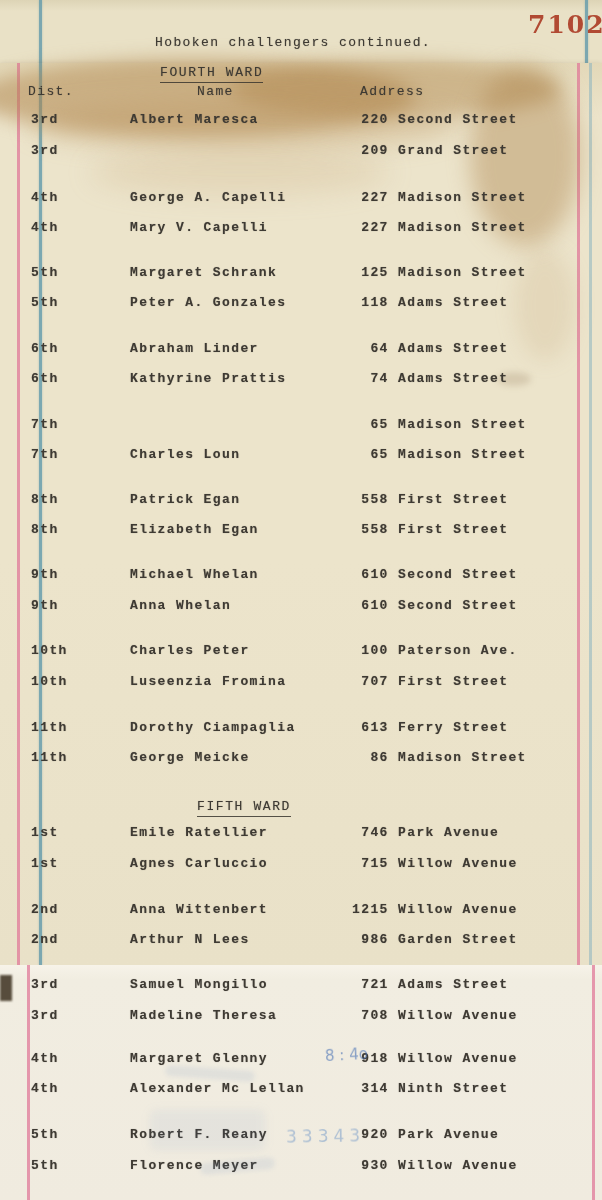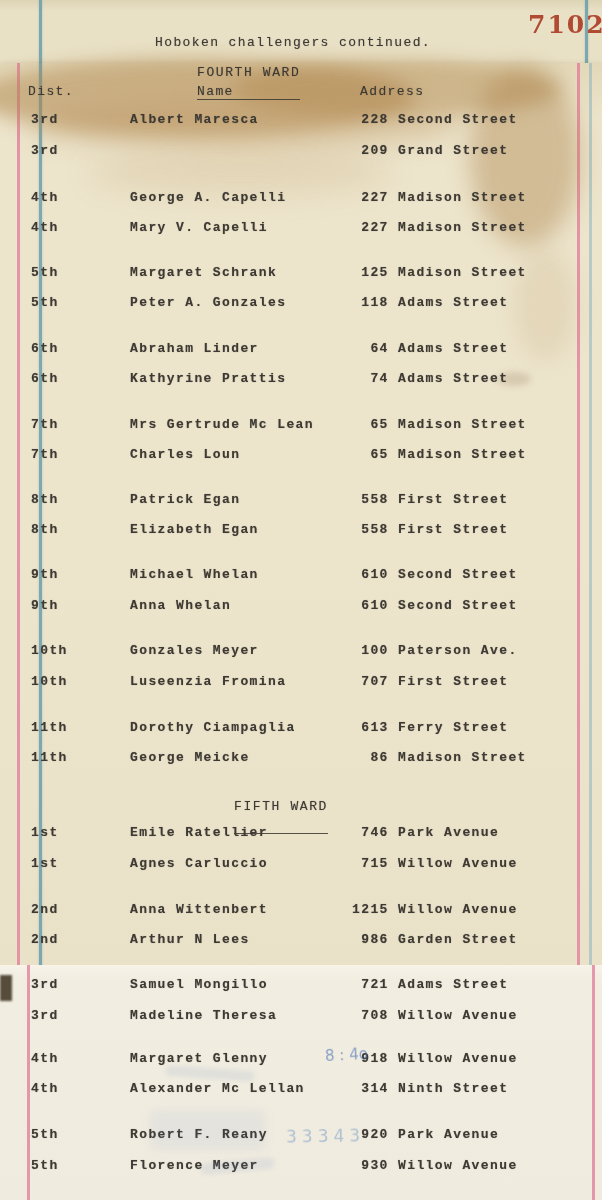--- a/index.html
+++ b/index.html
@@ -15,21 +15,21 @@
     box-shadow:0 3px 6px rgba(90,74,44,.45);}
   .bottom-sheet{top:965px;height:235px;background:linear-gradient(180deg,#f7f3e9 0%,#f1ede1 6%,#f0ebdf 100%);}
   .vline{position:absolute;top:0;bottom:0;}
   .vline.pink{width:3px;background:rgba(224,122,154,.75);}
   .vline.blue{width:3px;background:rgba(95,152,170,.8);box-shadow:0 0 2px rgba(95,152,170,.5);}
   .vline.blue.faint{background:rgba(130,175,192,.5);box-shadow:none;}
   .stain{position:absolute;border-radius:50%;pointer-events:none;}
   .notch{position:absolute;left:0;top:975px;width:12px;height:26px;background:#574c3c;filter:blur(1px);}
   .typed{position:absolute;color:#3e3a33;font-size:13px;line-height:16px;letter-spacing:1.4px;
     text-shadow:0 0 1px rgba(62,58,51,.45);white-space:pre;}
-  .ward-header{border-bottom:1.6px solid rgba(58,54,47,.85);padding-bottom:18px;letter-spacing:1.6px;margin-left:37px;}
+  .ward-header{border-bottom:1.6px solid rgba(58,54,47,.85);padding-bottom:1px;letter-spacing:1.6px;}
   .row{position:absolute;left:0;width:602px;height:16px;font-weight:bold;}
   .row .c-dist{position:absolute;left:31px;}
   .row .c-name{position:absolute;left:130px;}
   .row .c-addr{position:absolute;left:352px;}
   .c-dist,.c-name,.c-addr{color:#3e3a33;font-size:13px;line-height:16px;letter-spacing:1.4px;
     text-shadow:0 0 1px rgba(62,58,51,.45);white-space:pre;}
   .catalog{position:absolute;left:528px;top:10px;font-family:"DejaVu Serif","Liberation Serif",serif;
     font-size:25px;font-weight:600;color:#b14a33;letter-spacing:2px;}
   .watermark{position:absolute;left:357px;top:1139px;font-family:"Liberation Sans","DejaVu Sans",sans-serif;
     font-size:19px;color:#8f8f8f;letter-spacing:0px;}
@@ -73,21 +73,21 @@
   <div class="catalog">7102</div>
 
   <div class="typed ward-header" style="left:160px;top:65px;">FOURTH WARD</div>
   <div class="typed" style="left:28px;top:84px;">Dist.</div>
   <div class="typed" style="left:197px;top:84px;">Name</div>
   <div class="typed" style="left:360px;top:84px;">Address</div>
 
   <div class="row" style="top:112px;">
       <span class="c-dist">3rd</span>
       <span class="c-name">Albert Maresca</span>
-      <span class="c-addr"> 228 Second Street</span>
+      <span class="c-addr"> 220 Second Street</span>
     </div>
   <div class="row" style="top:143px;">
       <span class="c-dist">3rd</span>
       <span class="c-addr"> 209 Grand Street</span>
     </div>
   <div class="row" style="top:190px;">
       <span class="c-dist">4th</span>
       <span class="c-name">George A. Capelli</span>
       <span class="c-addr"> 227 Madison Street</span>
     </div>
@@ -111,21 +111,20 @@
       <span class="c-name">Abraham Linder</span>
       <span class="c-addr">  64 Adams Street</span>
     </div>
   <div class="row" style="top:371px;">
       <span class="c-dist">6th</span>
       <span class="c-name">Kathyrine Prattis</span>
       <span class="c-addr">  74 Adams Street</span>
     </div>
   <div class="row" style="top:417px;">
       <span class="c-dist">7th</span>
-      <span class="c-name">Mrs Gertrude Mc Lean</span>
       <span class="c-addr">  65 Madison Street</span>
     </div>
   <div class="row" style="top:447px;">
       <span class="c-dist">7th</span>
       <span class="c-name">Charles Loun</span>
       <span class="c-addr">  65 Madison Street</span>
     </div>
   <div class="row" style="top:492px;">
       <span class="c-dist">8th</span>
       <span class="c-name">Patrick Egan</span>
@@ -141,21 +140,21 @@
       <span class="c-name">Michael Whelan</span>
       <span class="c-addr"> 610 Second Street</span>
     </div>
   <div class="row" style="top:598px;">
       <span class="c-dist">9th</span>
       <span class="c-name">Anna Whelan</span>
       <span class="c-addr"> 610 Second Street</span>
     </div>
   <div class="row" style="top:643px;">
       <span class="c-dist">10th</span>
-      <span class="c-name">Gonzales Meyer</span>
+      <span class="c-name">Charles Peter</span>
       <span class="c-addr"> 100 Paterson Ave.</span>
     </div>
   <div class="row" style="top:674px;">
       <span class="c-dist">10th</span>
       <span class="c-name">Luseenzia Fromina</span>
       <span class="c-addr"> 707 First Street</span>
     </div>
   <div class="row" style="top:720px;">
       <span class="c-dist">11th</span>
       <span class="c-name">Dorothy Ciampaglia</span>

